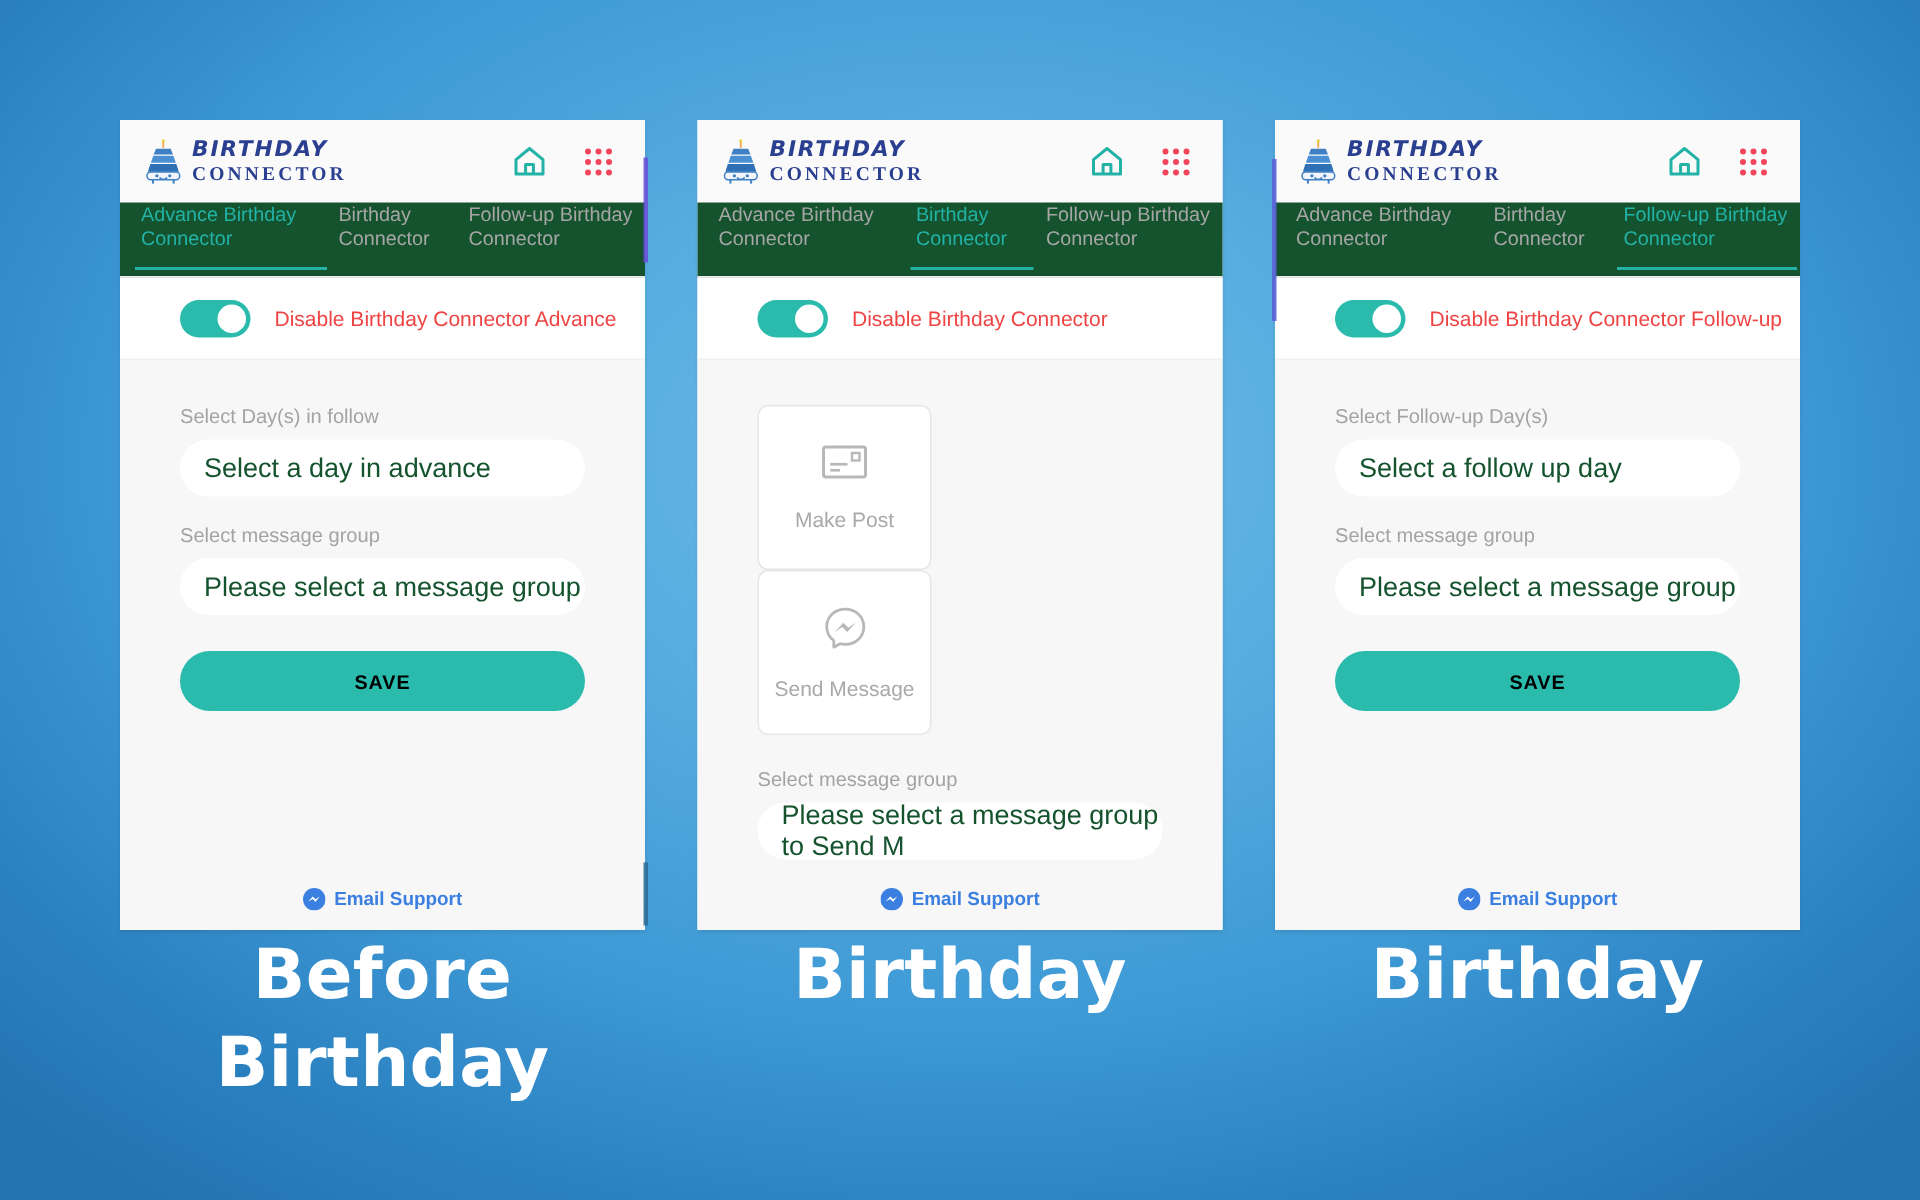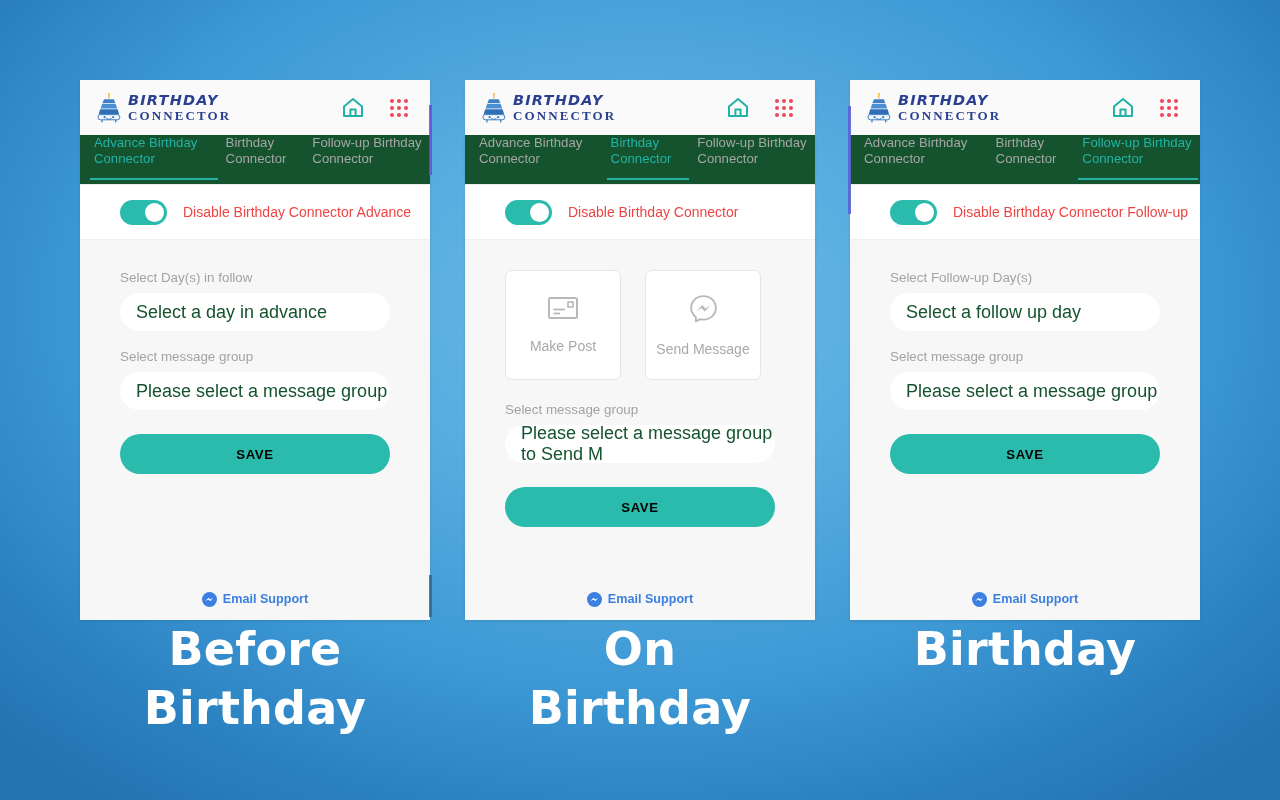--- a/index.html
+++ b/index.html
@@ -244,22 +244,22 @@
     letter-spacing: .6px;
     border: none;
     cursor: pointer;
     margin-top: 6px;
     font-family: "Liberation Sans", sans-serif;
   }
 
   
   .action-grid {
     display: flex;
-    gap: 24px;
     margin-bottom: 22px;
+    flex-direction: column;
   }
   .action-card {
     width: 116px;
     height: 110px;
     background: #ffffff;
     border: 1px solid #e6e6e6;
     border-radius: 7px;
     display: flex;
     flex-direction: column;
     align-items: center;
@@ -569,21 +569,20 @@
     </div>
 
   </div>
 
   <div class="caption-row">
     <div class="caption">
       <span>Before</span>
       <span>Birthday</span>
     </div>
     <div class="caption">
-      <span>On</span>
       <span>Birthday</span>
     </div>
     <div class="caption">
       <span>Birthday</span>
     </div>
   </div>
 
 </div>
 
 </body></html>

